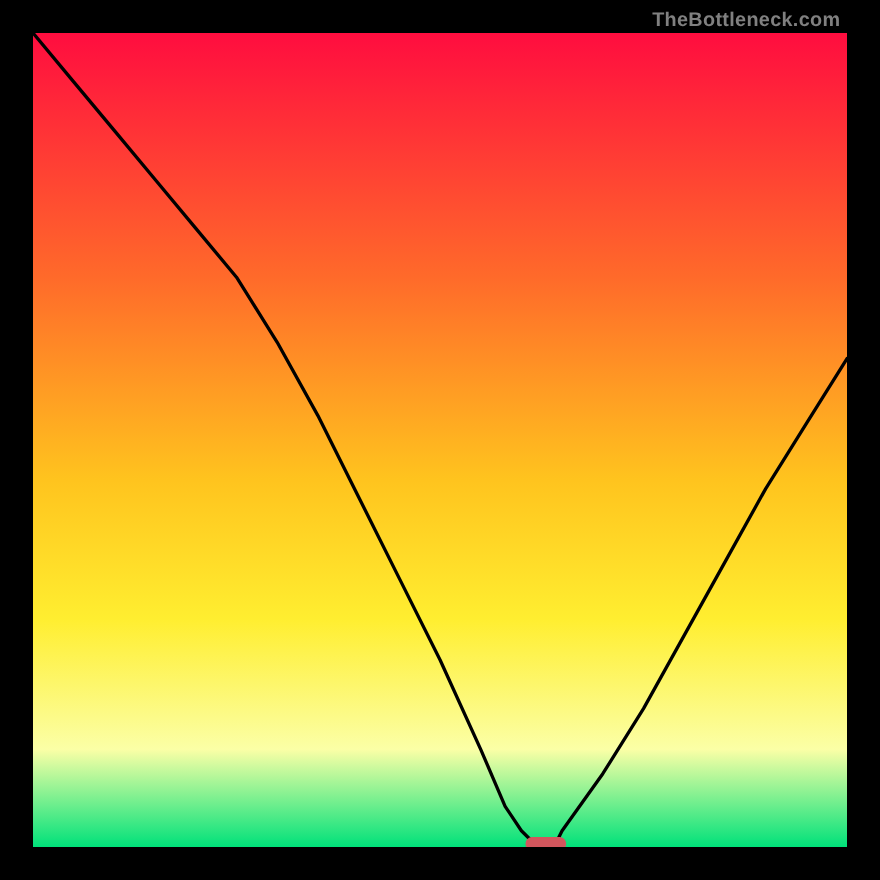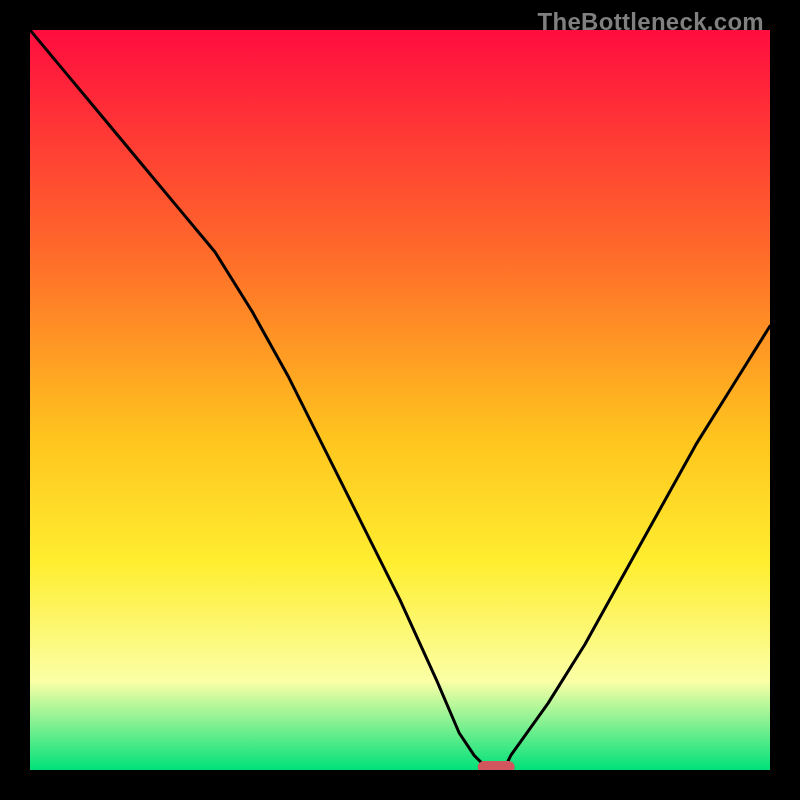--- a/index.html
+++ b/index.html
@@ -1,18 +1,18 @@
 <!DOCTYPE html>
 <html><head>
 <meta charset="utf-8">
 <style>
   html,body{margin:0;padding:0;width:800px;height:800px;overflow:hidden;background:#000;font-family:Arial,Helvetica,sans-serif;}
   .frame{position:absolute;left:0;top:0;width:800px;height:800px;background:#000;}
   .plot{position:absolute;left:30px;top:30px;width:740px;height:740px;}
-  .watermark{position:absolute;right:36px;top:8px;color:#808080;font-size:24px;font-weight:600;letter-spacing:0.3px;}
+  .watermark{position:absolute;right:36px;top:8px;color:#808080;font-size:18px;font-weight:600;letter-spacing:0.3px;}
 </style>
 </head>
 <body>
 
 <div class="frame">
   <svg class="plot" viewBox="0 0 740 740" preserveAspectRatio="none">
     <defs>
       <linearGradient id="bg-grad" x1="0" y1="0" x2="0" y2="1">
         <stop offset="0%" stop-color="#ff0d3f"></stop>
         <stop offset="30%" stop-color="#ff6a2a"></stop>

